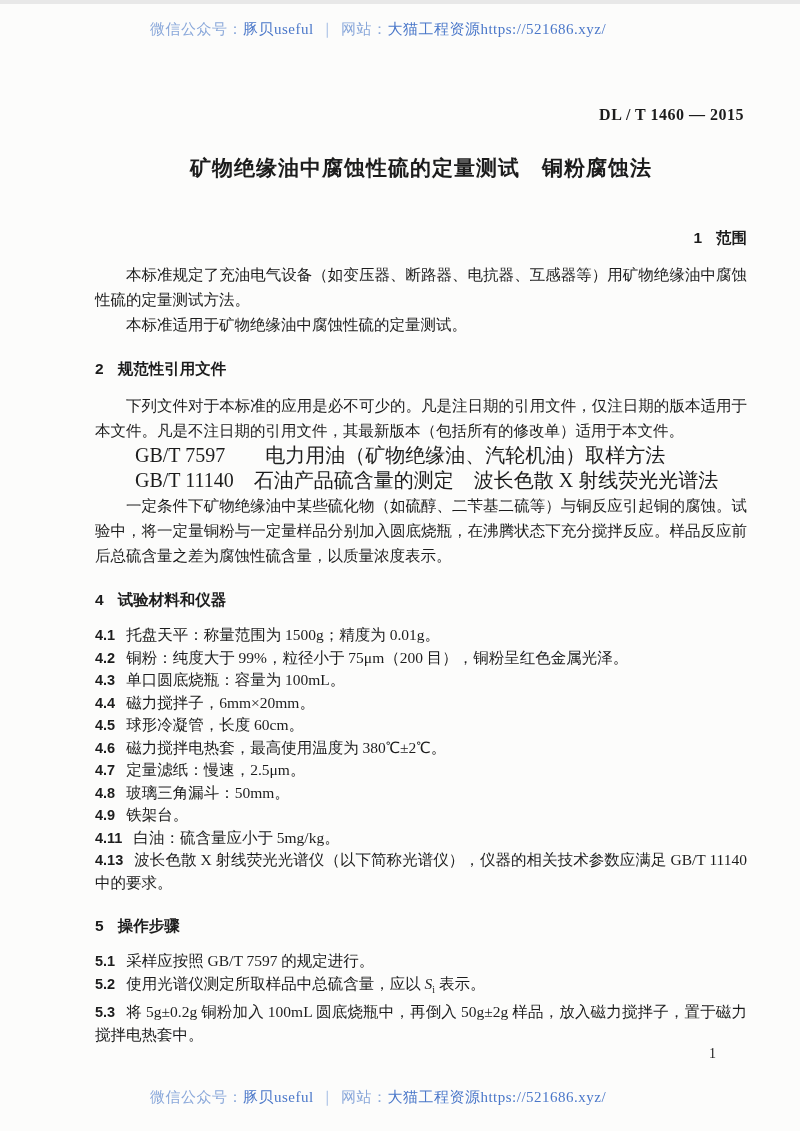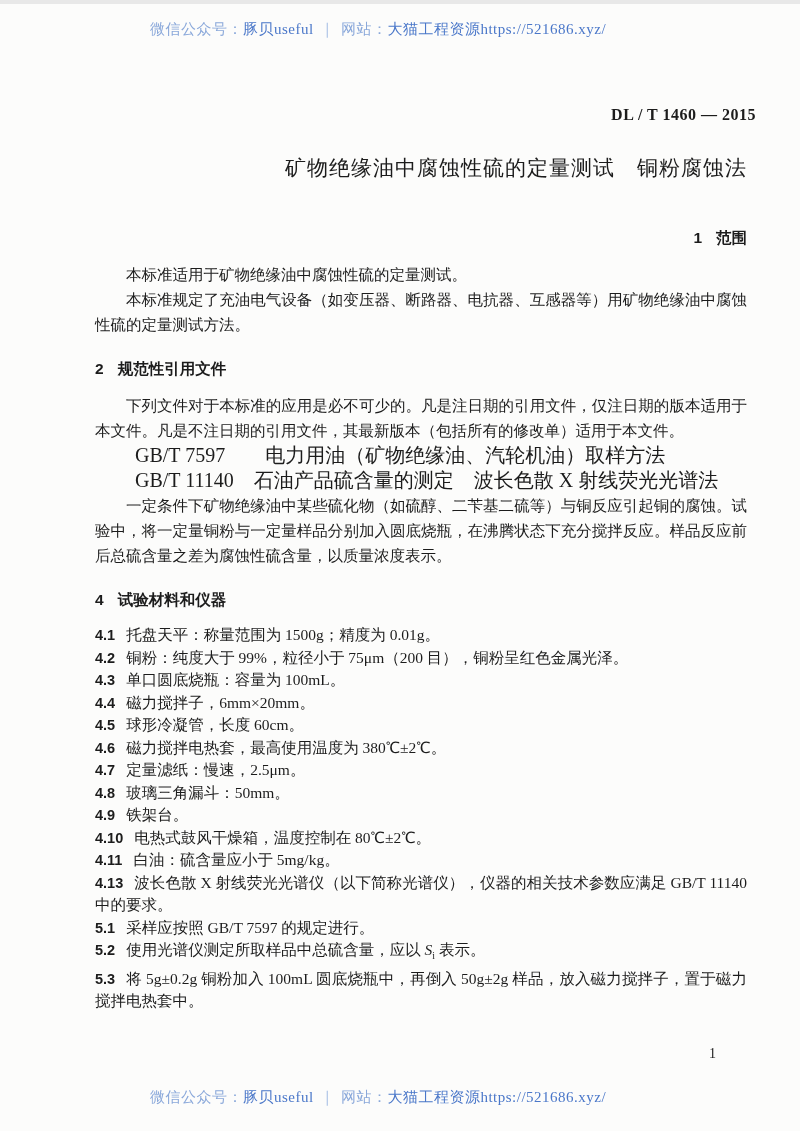--- a/index.html
+++ b/index.html
@@ -28,40 +28,40 @@
   .wm-bottom { top: 1084px; }
   .wm-label { color: #8aa8da; }
   .wm-strong { color: #4a77c9; }
   .wm-sep { color: #9db8e2; padding: 0 6px; }
   .wm-url { color: #4a77c9; }
 
   
   .std-code {
     position: absolute;
     top: 102px;
-    right: 44px;
+    right: 56px;
     font-size: 16px;
     font-weight: bold;
     font-family: "Liberation Serif", serif;
     letter-spacing: 0.5px;
     text-align: center;
   }
 
   
   .content {
     position: absolute;
     top: 150px;
     left: 95px;
     width: 652px;
   }
 
   .doc-title {
-    text-align: right;
+    text-align: center;
     font-family: "Liberation Sans", sans-serif;
-    font-weight: normal;
+    font-weight: bold;
     font-size: 21px;
     letter-spacing: 1px;
     margin-bottom: 0;
   }
 
   .sec-heading {
     font-family: "Liberation Sans", sans-serif;
     font-weight: bold;
     font-size: 15.5px;
     margin-top: 22px;
@@ -118,22 +118,22 @@
 
   <div class="std-code">DL / T 1460 — 2015</div>
 
   <div class="content">
 
     <h1 class="doc-title">矿物绝缘油中腐蚀性硫的定量测试　铜粉腐蚀法</h1>
 
     <div class="sec-heading first">
       <span class="h-num">1</span><span>范围</span>
     </div>
+    <p class="para">本标准规定了充油电气设备（如变压器、断路器、电抗器、互感器等）用矿物绝缘油中腐蚀性硫的定量测试方法。</p>
     <p class="para">本标准适用于矿物绝缘油中腐蚀性硫的定量测试。</p>
-    <p class="para">本标准规定了充油电气设备（如变压器、断路器、电抗器、互感器等）用矿物绝缘油中腐蚀性硫的定量测试方法。</p>
 
     <div class="sec-heading">
       <span class="h-num">2</span><span>规范性引用文件</span>
     </div>
     <p class="para">下列文件对于本标准的应用是必不可少的。凡是注日期的引用文件，仅注日期的版本适用于本文件。凡是不注日期的引用文件，其最新版本（包括所有的修改单）适用于本文件。</p>
     <p class="ref-line">GB/T 7597　　电力用油（矿物绝缘油、汽轮机油）取样方法</p>
     <p class="ref-line">GB/T 11140　石油产品硫含量的测定　波长色散 X 射线荧光光谱法</p>
 
     <p class="para">一定条件下矿物绝缘油中某些硫化物（如硫醇、二苄基二硫等）与铜反应引起铜的腐蚀。试验中，将一定量铜粉与一定量样品分别加入圆底烧瓶，在沸腾状态下充分搅拌反应。样品反应前后总硫含量之差为腐蚀性硫含量，以质量浓度表示。</p>
 
@@ -142,24 +142,26 @@
     </div>
     <p class="item"><span class="i-num">4.1</span><span>托盘天平：称量范围为 1500g；精度为 0.01g。</span></p>
     <p class="item"><span class="i-num">4.2</span><span>铜粉：纯度大于 99%，粒径小于 75μm（200 目），铜粉呈红色金属光泽。</span></p>
     <p class="item"><span class="i-num">4.3</span><span>单口圆底烧瓶：容量为 100mL。</span></p>
     <p class="item"><span class="i-num">4.4</span><span>磁力搅拌子，6mm×20mm。</span></p>
     <p class="item"><span class="i-num">4.5</span><span>球形冷凝管，长度 60cm。</span></p>
     <p class="item"><span class="i-num">4.6</span><span>磁力搅拌电热套，最高使用温度为 380℃±2℃。</span></p>
     <p class="item"><span class="i-num">4.7</span><span>定量滤纸：慢速，2.5μm。</span></p>
     <p class="item"><span class="i-num">4.8</span><span>玻璃三角漏斗：50mm。</span></p>
     <p class="item"><span class="i-num">4.9</span><span>铁架台。</span></p>
-    <p class="item"><span class="i-num">4.10</span><span>电热式鼓风干燥箱，温度控制在 80℃±2℃。</span></p>
     <p class="item"><span class="i-num">4.11</span><span>白油：硫含量应小于 5mg/kg。</span></p>
     <p class="item"><span class="i-num">4.13</span><span>波长色散 X 射线荧光光谱仪（以下简称光谱仪），仪器的相关技术参数应满足 GB/T 11140 中的要求。</span></p>
 
+    <div class="sec-heading">
+      <span class="h-num">5</span><span>操作步骤</span>
+    </div>
     <p class="item"><span class="i-num">5.1</span><span>采样应按照 GB/T 7597 的规定进行。</span></p>
     <p class="item"><span class="i-num">5.2</span><span>使用光谱仪测定所取样品中总硫含量，应以 </span><span class="sym-s"><span>S</span><sub>i</sub></span><span> 表示。</span></p>
     <p class="item"><span class="i-num">5.3</span><span>将 5g±0.2g 铜粉加入 100mL 圆底烧瓶中，再倒入 50g±2g 样品，放入磁力搅拌子，置于磁力搅拌电热套中。</span></p>
 
   </div>
 
   <div class="page-number">1</div>
 
   <div class="watermark wm-bottom">
     <span class="wm-label">微信公众号：</span><span class="wm-strong">豚贝useful</span><span class="wm-sep">｜</span><span class="wm-label">网站：</span><span class="wm-strong">大猫工程资源</span><span class="wm-url">https://521686.xyz/</span>

